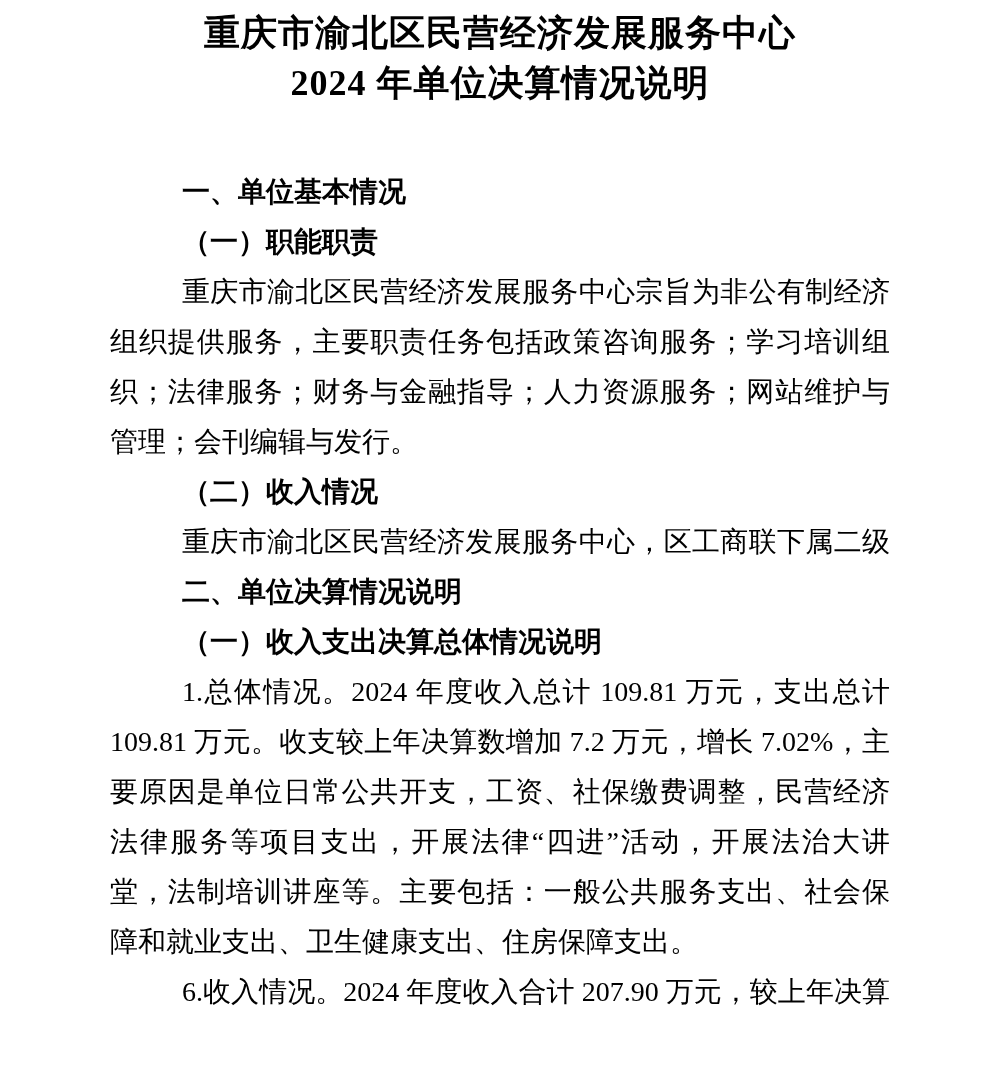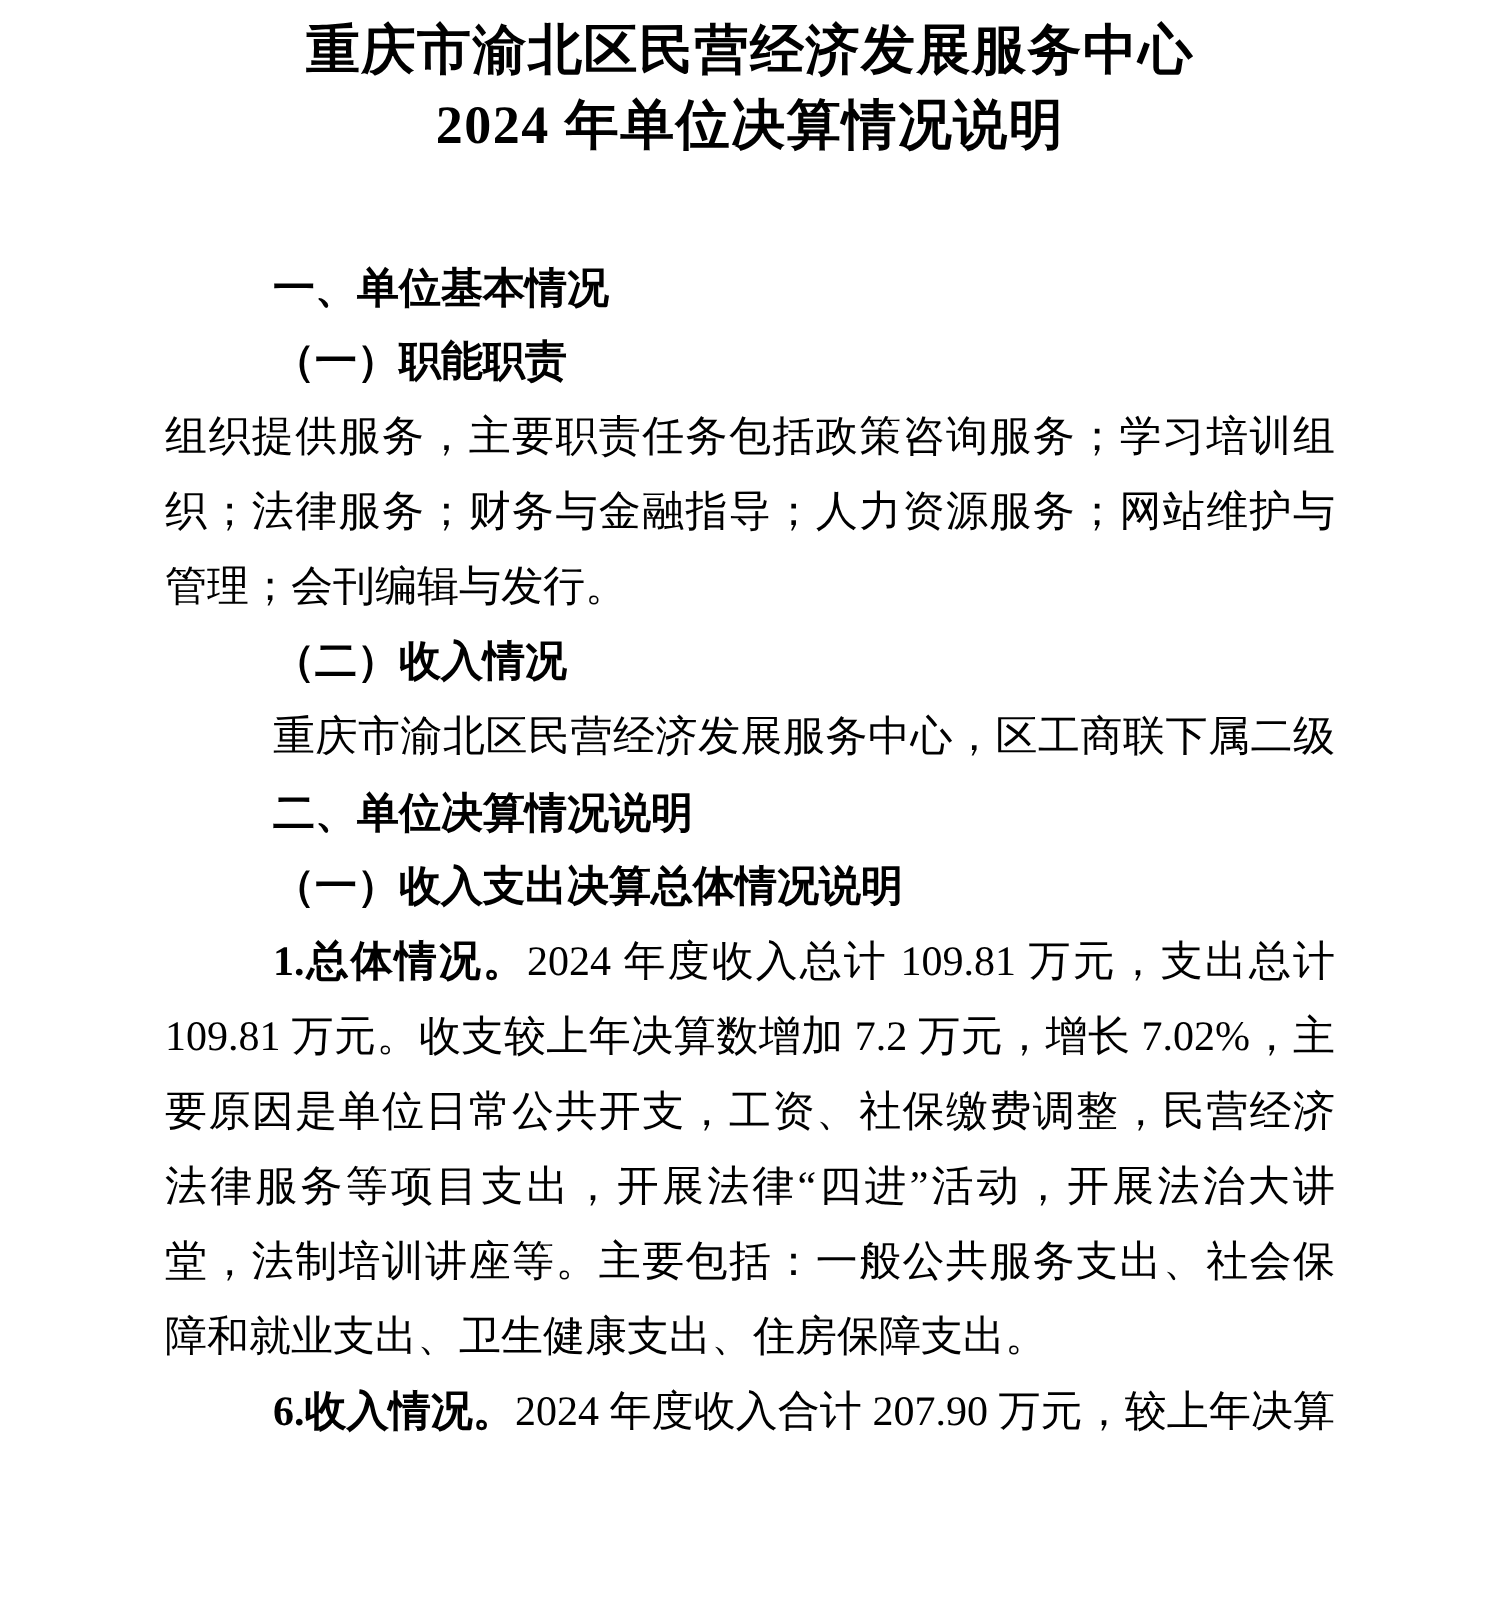--- a/index.html
+++ b/index.html
@@ -55,39 +55,40 @@
     text-align: right;
     text-align-last: left;
   }
   .h-kai {            
     font-family: "Liberation Serif", serif;
     font-weight: bold;
     text-align: left;
     text-align-last: left;
   }
   .b {
-    font-weight: bold;
+    font-weight: normal;
   }
 </style>
 </head>
 <body>
 
 <div class="page">
   <div class="content">
 
     <div class="doc-title">
       <div>重庆市渝北区民营经济发展服务中心</div>
       <div>2024 年单位决算情况说明</div>
     </div>
 
     <div class="line h-black indent">一、单位基本情况</div>
 
     <div class="line h-kai indent">（一）职能职责</div>
 
     <div>
+      <div class="line jl indent">重庆市渝北区民营经济发展服务中心宗旨为非公有制经济</div>
       <div class="line jl">组织提供服务，主要职责任务包括政策咨询服务；学习培训组</div>
       <div class="line jl">织；法律服务；财务与金融指导；人力资源服务；网站维护与</div>
       <div class="line last">管理；会刊编辑与发行。</div>
     </div>
 
     <div class="line h-kai indent">（二）收入情况</div>
 
     <div>
       <div class="line jl indent">重庆市渝北区民营经济发展服务中心，区工商联下属二级</div>
     </div>

